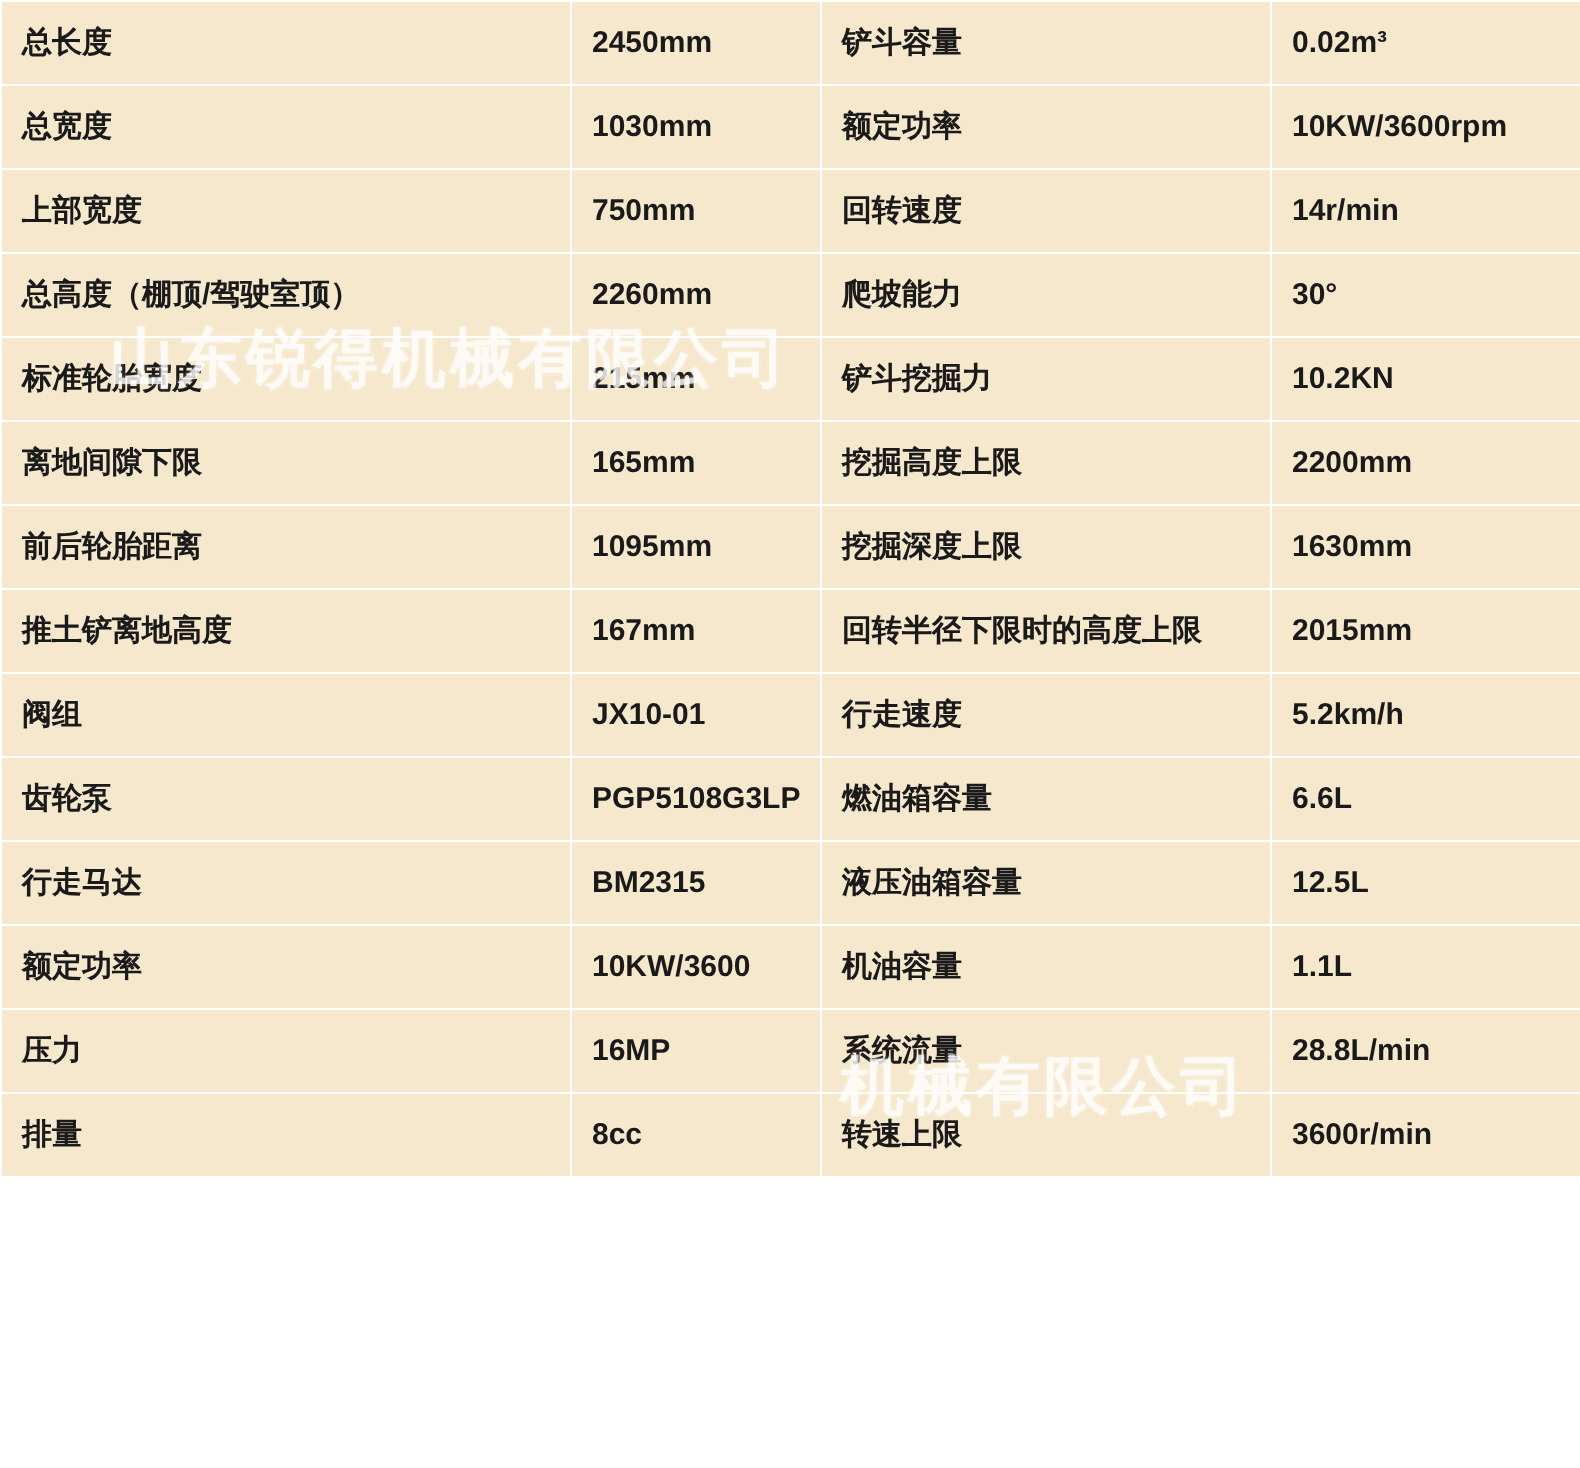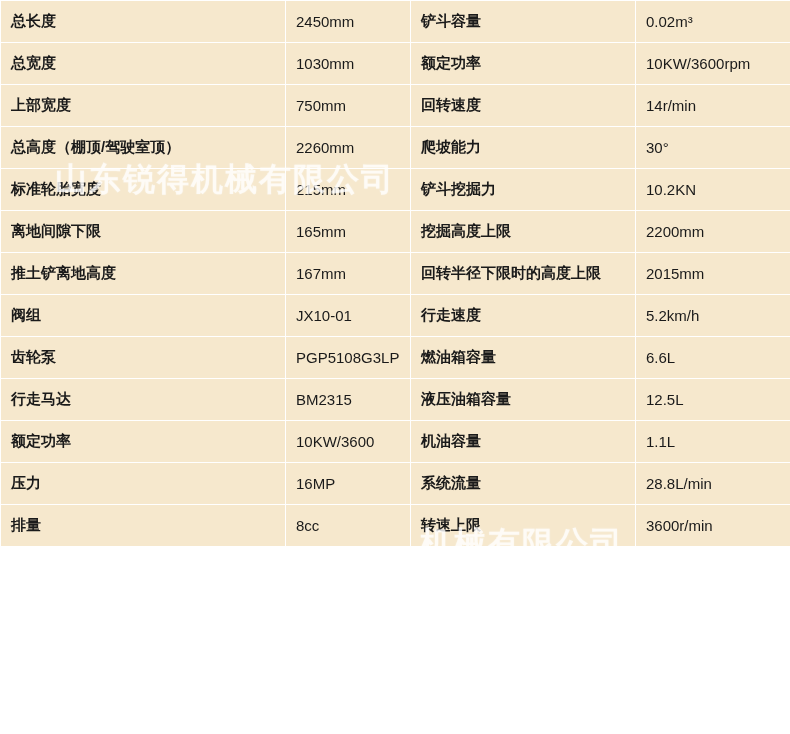--- a/index.html
+++ b/index.html
@@ -30,21 +30,21 @@
     color: #1a1a1a;
     vertical-align: middle;
     overflow: hidden;
     white-space: nowrap;
   }
   #spec-table td.label {
     font-weight: bold;
     margin-top: 45px;
   }
   #spec-table td.value {
-    font-weight: normal;
+    font-weight: bold;
   }
   col.c1 { width: 285px; }
   col.c2 { width: 125px; }
   col.c3 { width: 225px; }
   col.c4 { width: 155px; }
 
   .watermark {
     position: absolute;
     z-index: 5;
     color: rgba(255, 255, 255, 0.72);
@@ -103,20 +103,26 @@
       <td class="label">铲斗挖掘力</td>
       <td class="value">10.2KN</td>
     </tr>
     <tr>
       <td class="label">离地间隙下限</td>
       <td class="value">165mm</td>
       <td class="label">挖掘高度上限</td>
       <td class="value">2200mm</td>
     </tr>
     <tr>
+      <td class="label">前后轮胎距离</td>
+      <td class="value">1095mm</td>
+      <td class="label">挖掘深度上限</td>
+      <td class="value">1630mm</td>
+    </tr>
+    <tr>
       <td class="label">推土铲离地高度</td>
       <td class="value">167mm</td>
       <td class="label">回转半径下限时的高度上限</td>
       <td class="value">2015mm</td>
     </tr>
     <tr>
       <td class="label">阀组</td>
       <td class="value">JX10-01</td>
       <td class="label">行走速度</td>
       <td class="value">5.2km/h</td>

